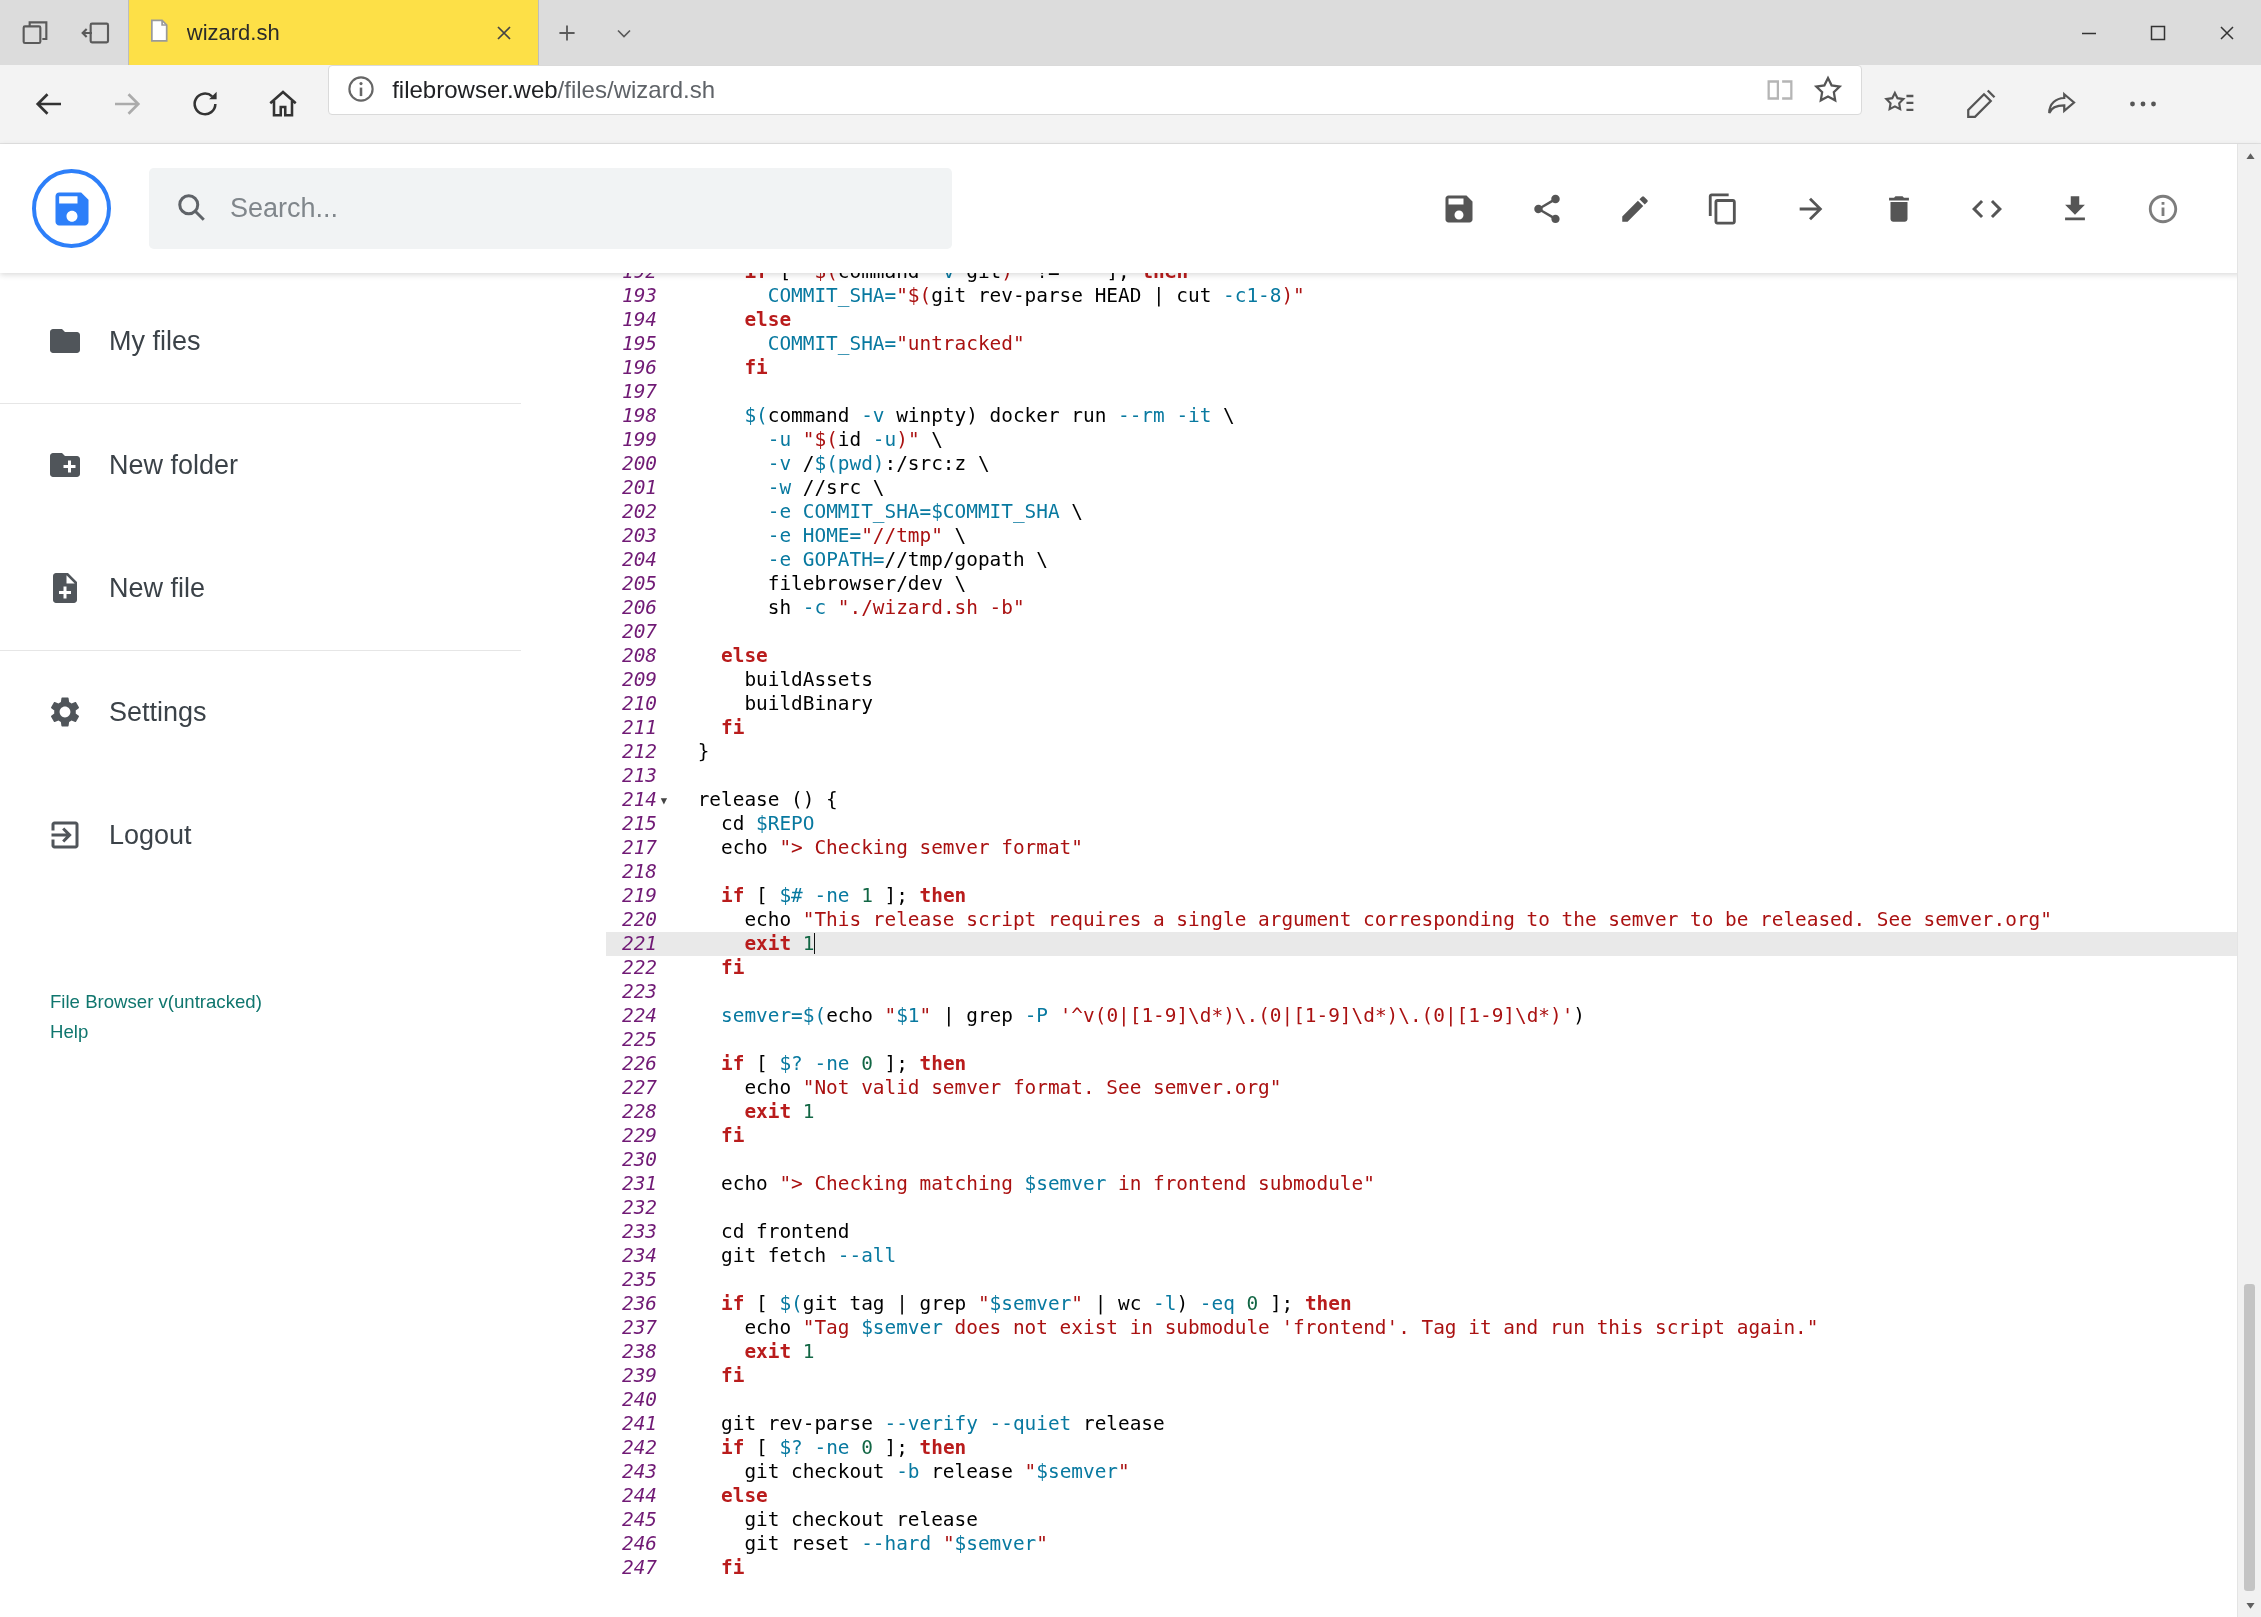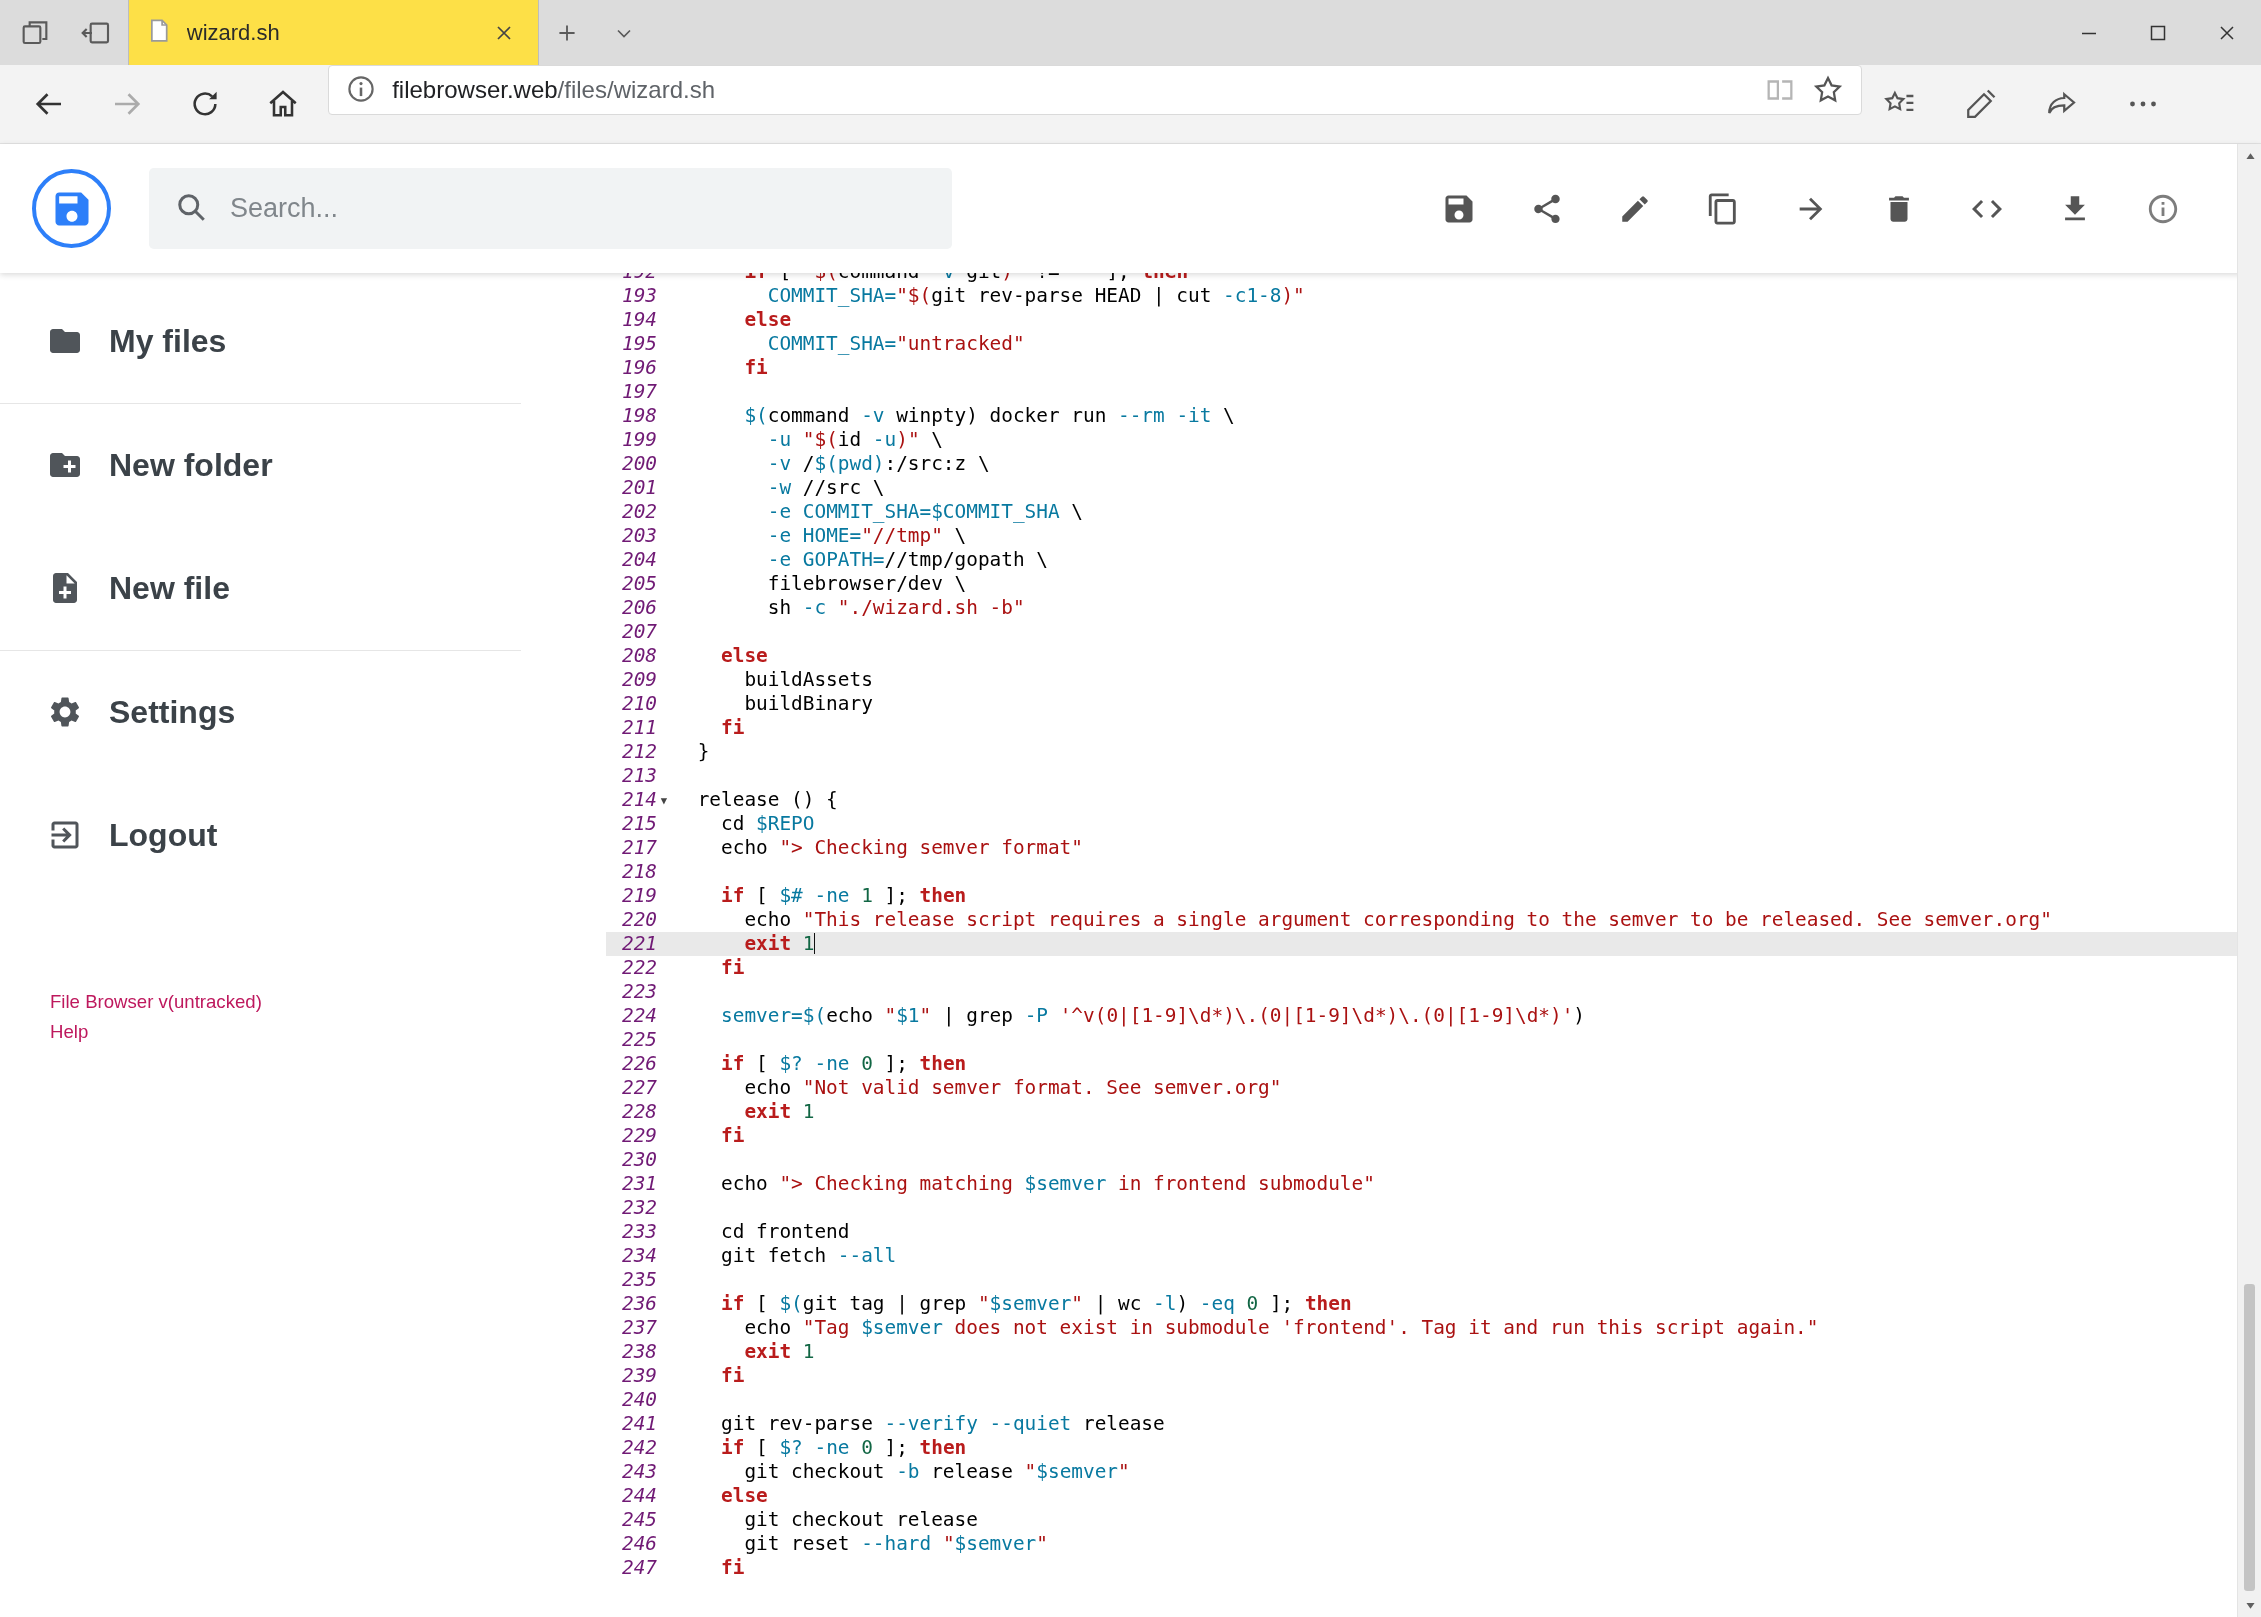--- a/index.html
+++ b/index.html
@@ -36,23 +36,23 @@
   .searchbox input { flex: 1; border: none; outline: none; background: transparent; font-family: "Liberation Sans", sans-serif; font-size: 27px; color: #a21caf; margin-left: 21px; }
   .searchbox input::placeholder { color: #80868b; opacity: 1; }
   .file-toolbar { position: absolute; right: 80px; top: 0; height: 129px; display: flex; align-items: center; gap: 52px; }
   .file-toolbar .icon { width: 36px; height: 36px; display: flex; align-items: center; justify-content: center; }
 
   
   .main { position: absolute; top: 273px; left: 0; right: 0; bottom: 0; display: flex; background: #fff; }
   .sidebar { width: 521px; flex: none; padding-top: 6.5px; }
   .sidebar-item { height: 123px; display: flex; align-items: center; padding-left: 47px; cursor: pointer; }
   .sidebar-item .icon { width: 36px; height: 36px; flex: none; display: flex; align-items: center; justify-content: center; }
-  .sidebar-item .label { margin-left: 26px; font-size: 32px; color: #3b4248; font-weight: bold; }
+  .sidebar-item .label { margin-left: 26px; font-size: 27px; color: #3b4248; }
   .sidebar-divider { border-top: 0.8px solid #e6e6e6; }
-  .sidebar-footer { margin-top: 90px; padding-left: 50px; font-size: 18.6px; color: #be185d; line-height: 30px; }
+  .sidebar-footer { margin-top: 90px; padding-left: 50px; font-size: 18.6px; color: #0f766e; line-height: 30px; }
 
   
   .editor { flex: 1; position: relative; overflow: hidden; background: #fff; }
   .cm { margin-left: 85px; margin-top: -13px; font-family: "DejaVu Sans Mono", "Liberation Mono", monospace; font-size: 19.4px; }
   .code-row { display: flex; height: 24px; line-height: 24px; white-space: pre; }
   .code-row.active { background: #e9e9e9; }
   .gutter { width: 51px; flex: none; text-align: right; color: #701a75; font-style: italic; }
   .fold-col { width: 13.7px; flex: none; text-align: center; font-size: 10.5px; color: #444; line-height: 24px; }
   .code-text { flex: none; padding-left: 27px; color: #000; }
   .t-p { color: #000; }

